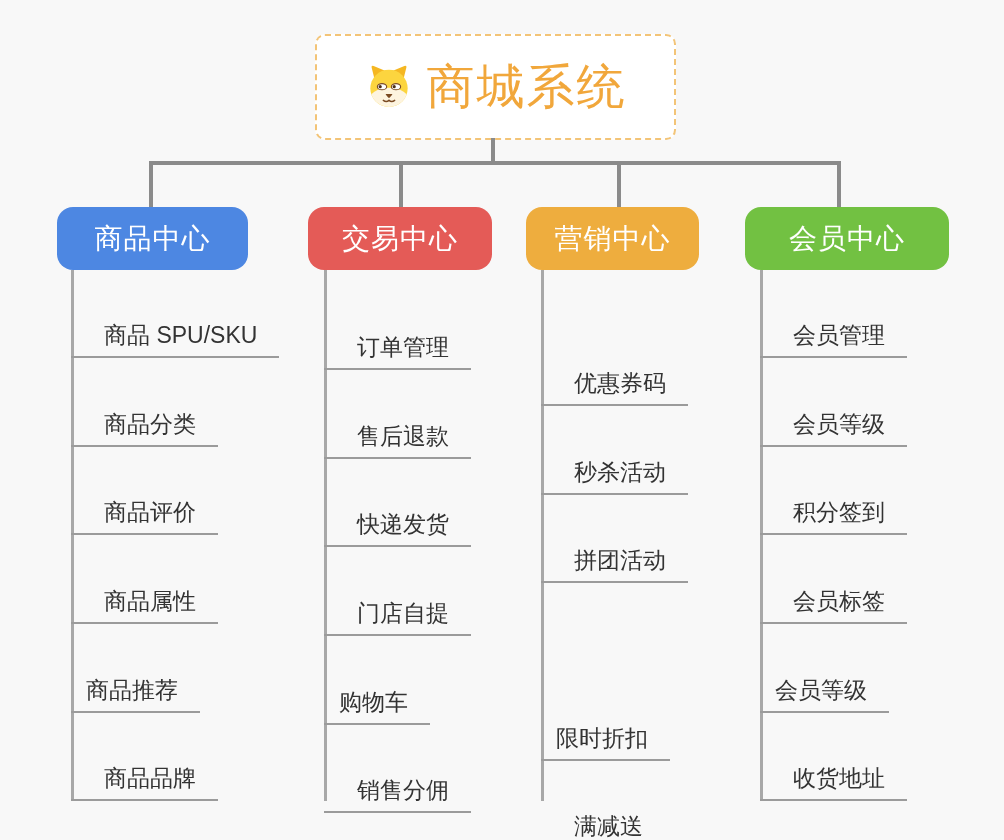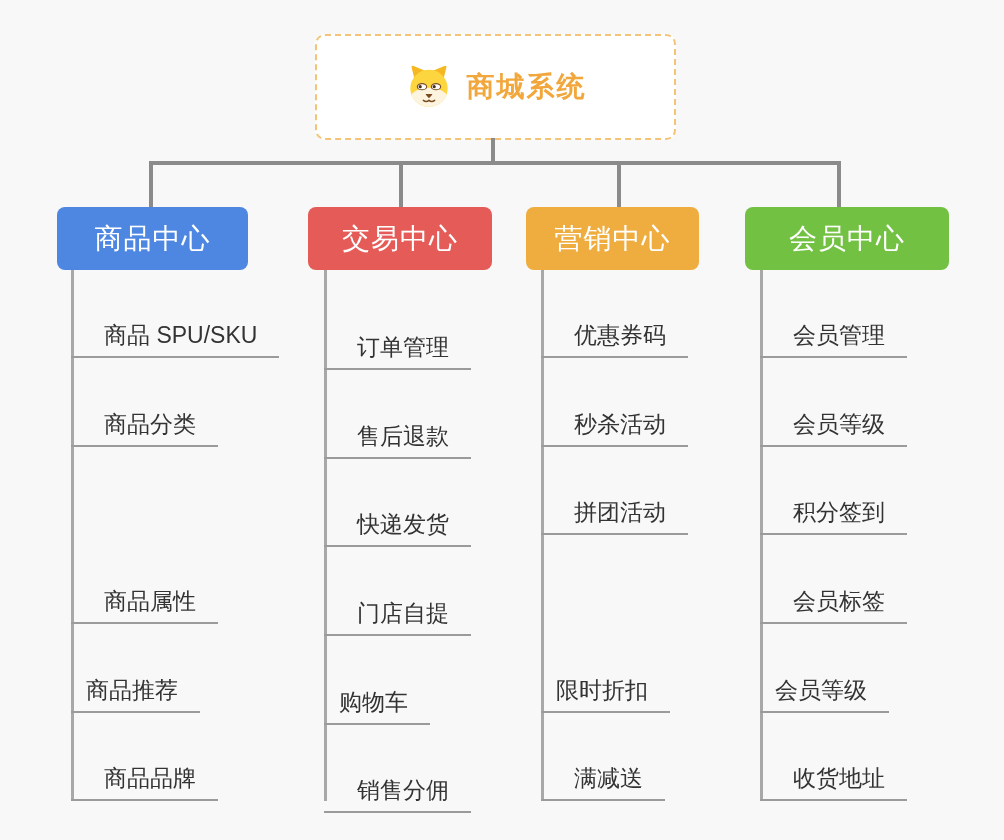--- a/index.html
+++ b/index.html
@@ -23,38 +23,38 @@
     border:2px dashed #f3c477;
     border-radius:10px;
     box-sizing:border-box;
     display:flex;
     align-items:center;
     justify-content:center;
     gap:14px;
     cursor:default;
   }
   .root-title{
-    font-size:28px;
-    font-weight:700;
+    font-size:48px;
+    font-weight:400;
     letter-spacing:2px;
   }
   
   .line{position:absolute;background:#8b8b8b;}
   .root-stub{left:491px;top:138px;width:4px;height:27px;}
   .h-bus{left:149px;top:161px;width:692px;height:4px;border-radius:2px;}
   .drop{top:161px;width:4px;height:48px;}
   .drop-1{left:149px;} .drop-2{left:399px;} .drop-3{left:617px;} .drop-4{left:837px;}
   .trunk{position:absolute;top:270px;width:3px;height:531px;background:#a8a8a8;}
   .trunk-1{left:71px;} .trunk-2{left:324px;} .trunk-3{left:541px;} .trunk-4{left:760px;}
   
   .branch-box{
     position:absolute;
     top:207px;
     height:63px;
-    border-radius:8px;
+    border-radius:16px;
     display:flex;
     align-items:center;
     justify-content:center;
     color:#ffffff;
     font-size:28px;
     letter-spacing:1px;
     cursor:default;
     box-sizing:border-box;
   }
   .branch-box-1{left:57px;width:191px;}
@@ -65,21 +65,21 @@
   .child-node{
     position:absolute;
     white-space:nowrap;
     padding:0 22px 7px 33px;
     border-bottom:2px solid #9b9b9b;
     font-size:23px;
     color:#333333;
     line-height:27px;
     cursor:default;
   }
-  .col-1{left:71px;} .col-2{left:324px;margin-top:12px;} .col-3{left:541px;} .col-4{left:760px;}
+  .col-1{left:71px;} .col-2{left:324px;margin-top:12px;} .col-3{left:541px;margin-top:48px;} .col-4{left:760px;}
   .row-1{top:322px;} .row-2{top:411px;} .row-3{top:499px;}
   .row-4{top:588px;} .row-5{top:677px;padding-left:15px;} .row-6{top:765px;}
   .dog-icon{display:block;}
 </style>
 </head>
 <body>
 
 <div class="canvas">
 
   <div class="root-node">
@@ -117,20 +117,21 @@
   <div class="branch-box branch-box-3" style="background-color: rgb(238, 173, 62);">营销中心</div>
   <div class="branch-box branch-box-4" style="background-color: rgb(114, 193, 66);">会员中心</div>
 
   <div class="trunk trunk-1"></div>
   <div class="trunk trunk-2"></div>
   <div class="trunk trunk-3"></div>
   <div class="trunk trunk-4"></div>
 
   <div class="child-node col-1 row-1">商品 SPU/SKU</div>
   <div class="child-node col-1 row-2">商品分类</div>
+  <div class="child-node col-1 row-3">商品评价</div>
   <div class="child-node col-1 row-4">商品属性</div>
   <div class="child-node col-1 row-5">商品推荐</div>
   <div class="child-node col-1 row-6">商品品牌</div>
 
   <div class="child-node col-2 row-1">订单管理</div>
   <div class="child-node col-2 row-2">售后退款</div>
   <div class="child-node col-2 row-3">快递发货</div>
   <div class="child-node col-2 row-4">门店自提</div>
   <div class="child-node col-2 row-5">购物车</div>
   <div class="child-node col-2 row-6">销售分佣</div>

